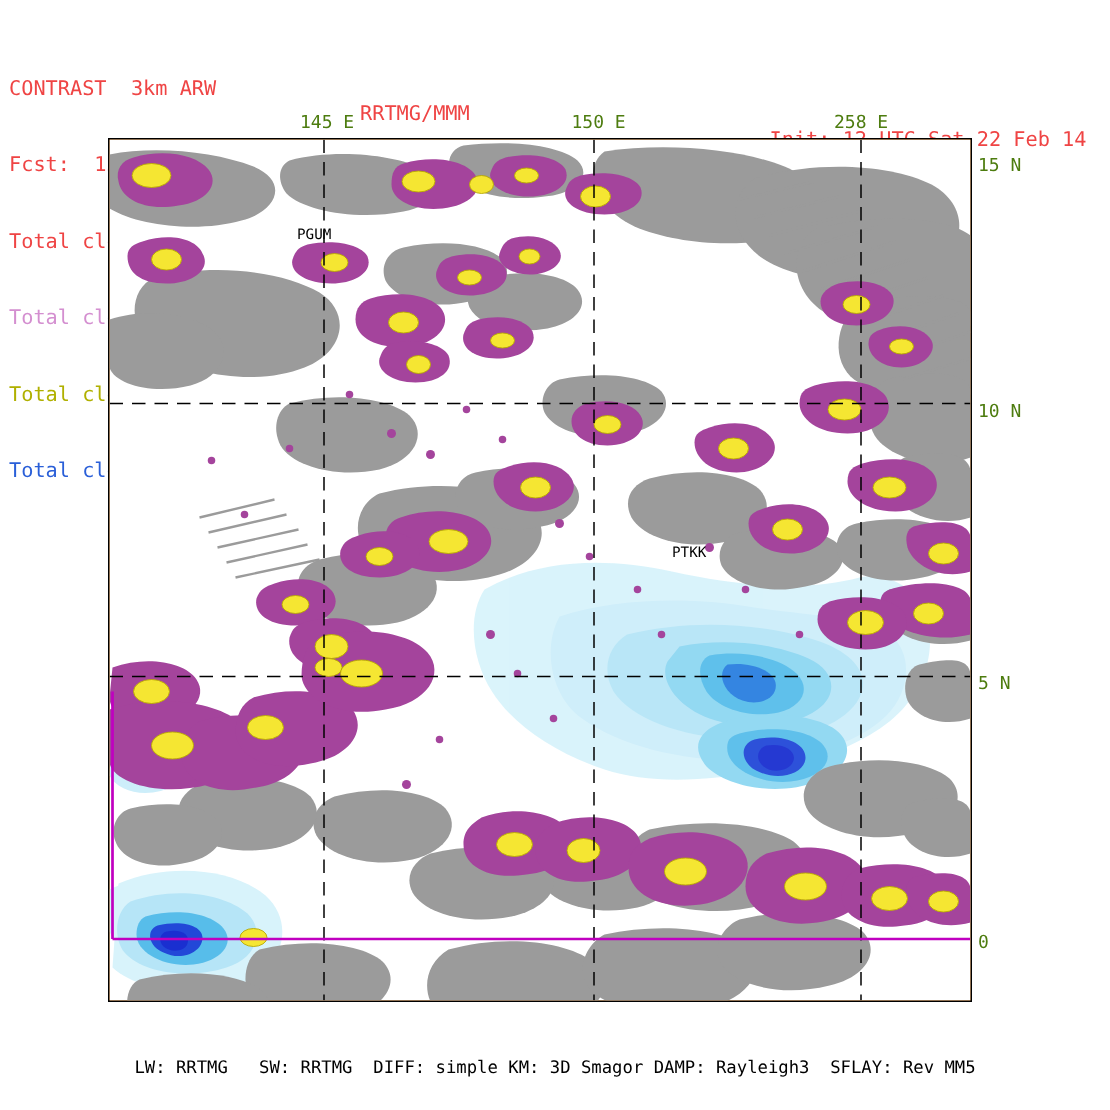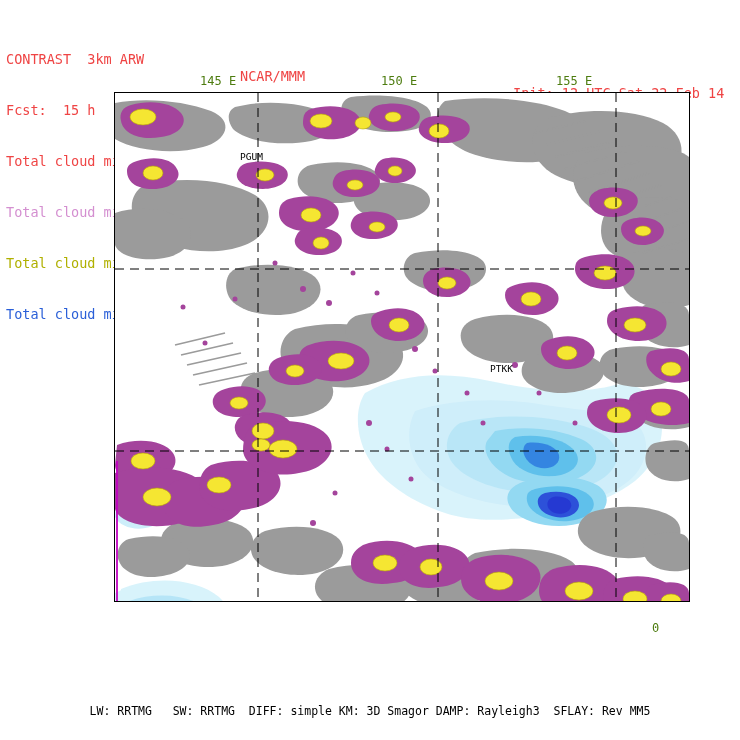--- a/index.html
+++ b/index.html
@@ -19,26 +19,25 @@
   .hdr .c1{position:absolute;left:6px;}
   .hdr .c2{position:absolute;left:240px;}
   .hdr .c3{position:absolute;left:513px;}
   .k-black{color:#ef4444;}
   .k-magenta{color:#d48fd0;}
   .k-olive{color:#b0b000;}
   .k-blue{color:#2a5fd8;}
 
   .plot{
     position:absolute;
-    left:72px;top:92px;width:576px;height:510px;
+    left:72px;top:92px;width:576px;height:576px;
     border:1px solid #000;
     box-sizing:border-box;
     background:#fdba74;
     overflow:hidden;
-    margin-left:42px;
   }
   .lbl{
     position:absolute;font-size:12px;color:#4d7c0f;white-space:nowrap;
   }
   
   .lon-lbl{top:74px;}
   .lat-lbl{left:652px;}
 
   .footer{
     position:absolute;left:0;bottom:6px;width:740px;
@@ -47,21 +46,21 @@
   }
   .sitelbl{position:absolute;font-size:9.5px;color:#000;font-family:"DejaVu Sans Mono","Liberation Mono",monospace;}
   svg{display:block;}
 </style>
 </head>
 <body>
 
 <div class="hdr">
   <div class="row">
     <span class="c1 k-black">CONTRAST  3km ARW</span>
-    <span class="c2 k-black">NCAR/MMM</span>
+    <span class="c2 k-black">RRTMG/MMM</span>
     <span class="c3 k-black">Init: 12 UTC Sat 22 Feb 14</span>
   </div>
   <div class="row">
     <span class="c1 k-black">Fcst:  15 h</span>
     <span class="c2 k-black">Valid: 03 UTC Sun 23 Feb 14 (13 ChT Sun 23 Feb 14)</span>
     <span class="c3 k-black"></span>
   </div>
   <div class="row">
     <span class="c1 k-black">Total cloud mixing ratio</span>
     <span class="c2 k-black">Avg, k-index =  39 to 31</span>
@@ -79,21 +78,21 @@
   </div>
   <div class="row">
     <span class="c1 k-blue">Total cloud mixing ratio</span>
     <span class="c2 k-blue">Avg, k-index =  17 to  4</span>
     <span class="c3 k-blue"></span>
   </div>
 </div>
 
 <div class="lbl lon-lbl" style="left:200px;">145 E</div>
 <div class="lbl lon-lbl" style="left:381px;">150 E</div>
-<div class="lbl lon-lbl" style="left:556px;">155 E</div>
+<div class="lbl lon-lbl" style="left:556px;">258 E</div>
 
 <div class="lbl lat-lbl" style="top:91px;margin-top:12px;">15 N</div>
 <div class="lbl lat-lbl" style="top:267px;">10 N</div>
 <div class="lbl lat-lbl" style="top:448px;">5 N</div>
 <div class="lbl lat-lbl" style="top:621px;">0</div>
 
 <div class="plot">
 
   <svg width="574" height="574" viewBox="0 0 574 574">
     <defs>

